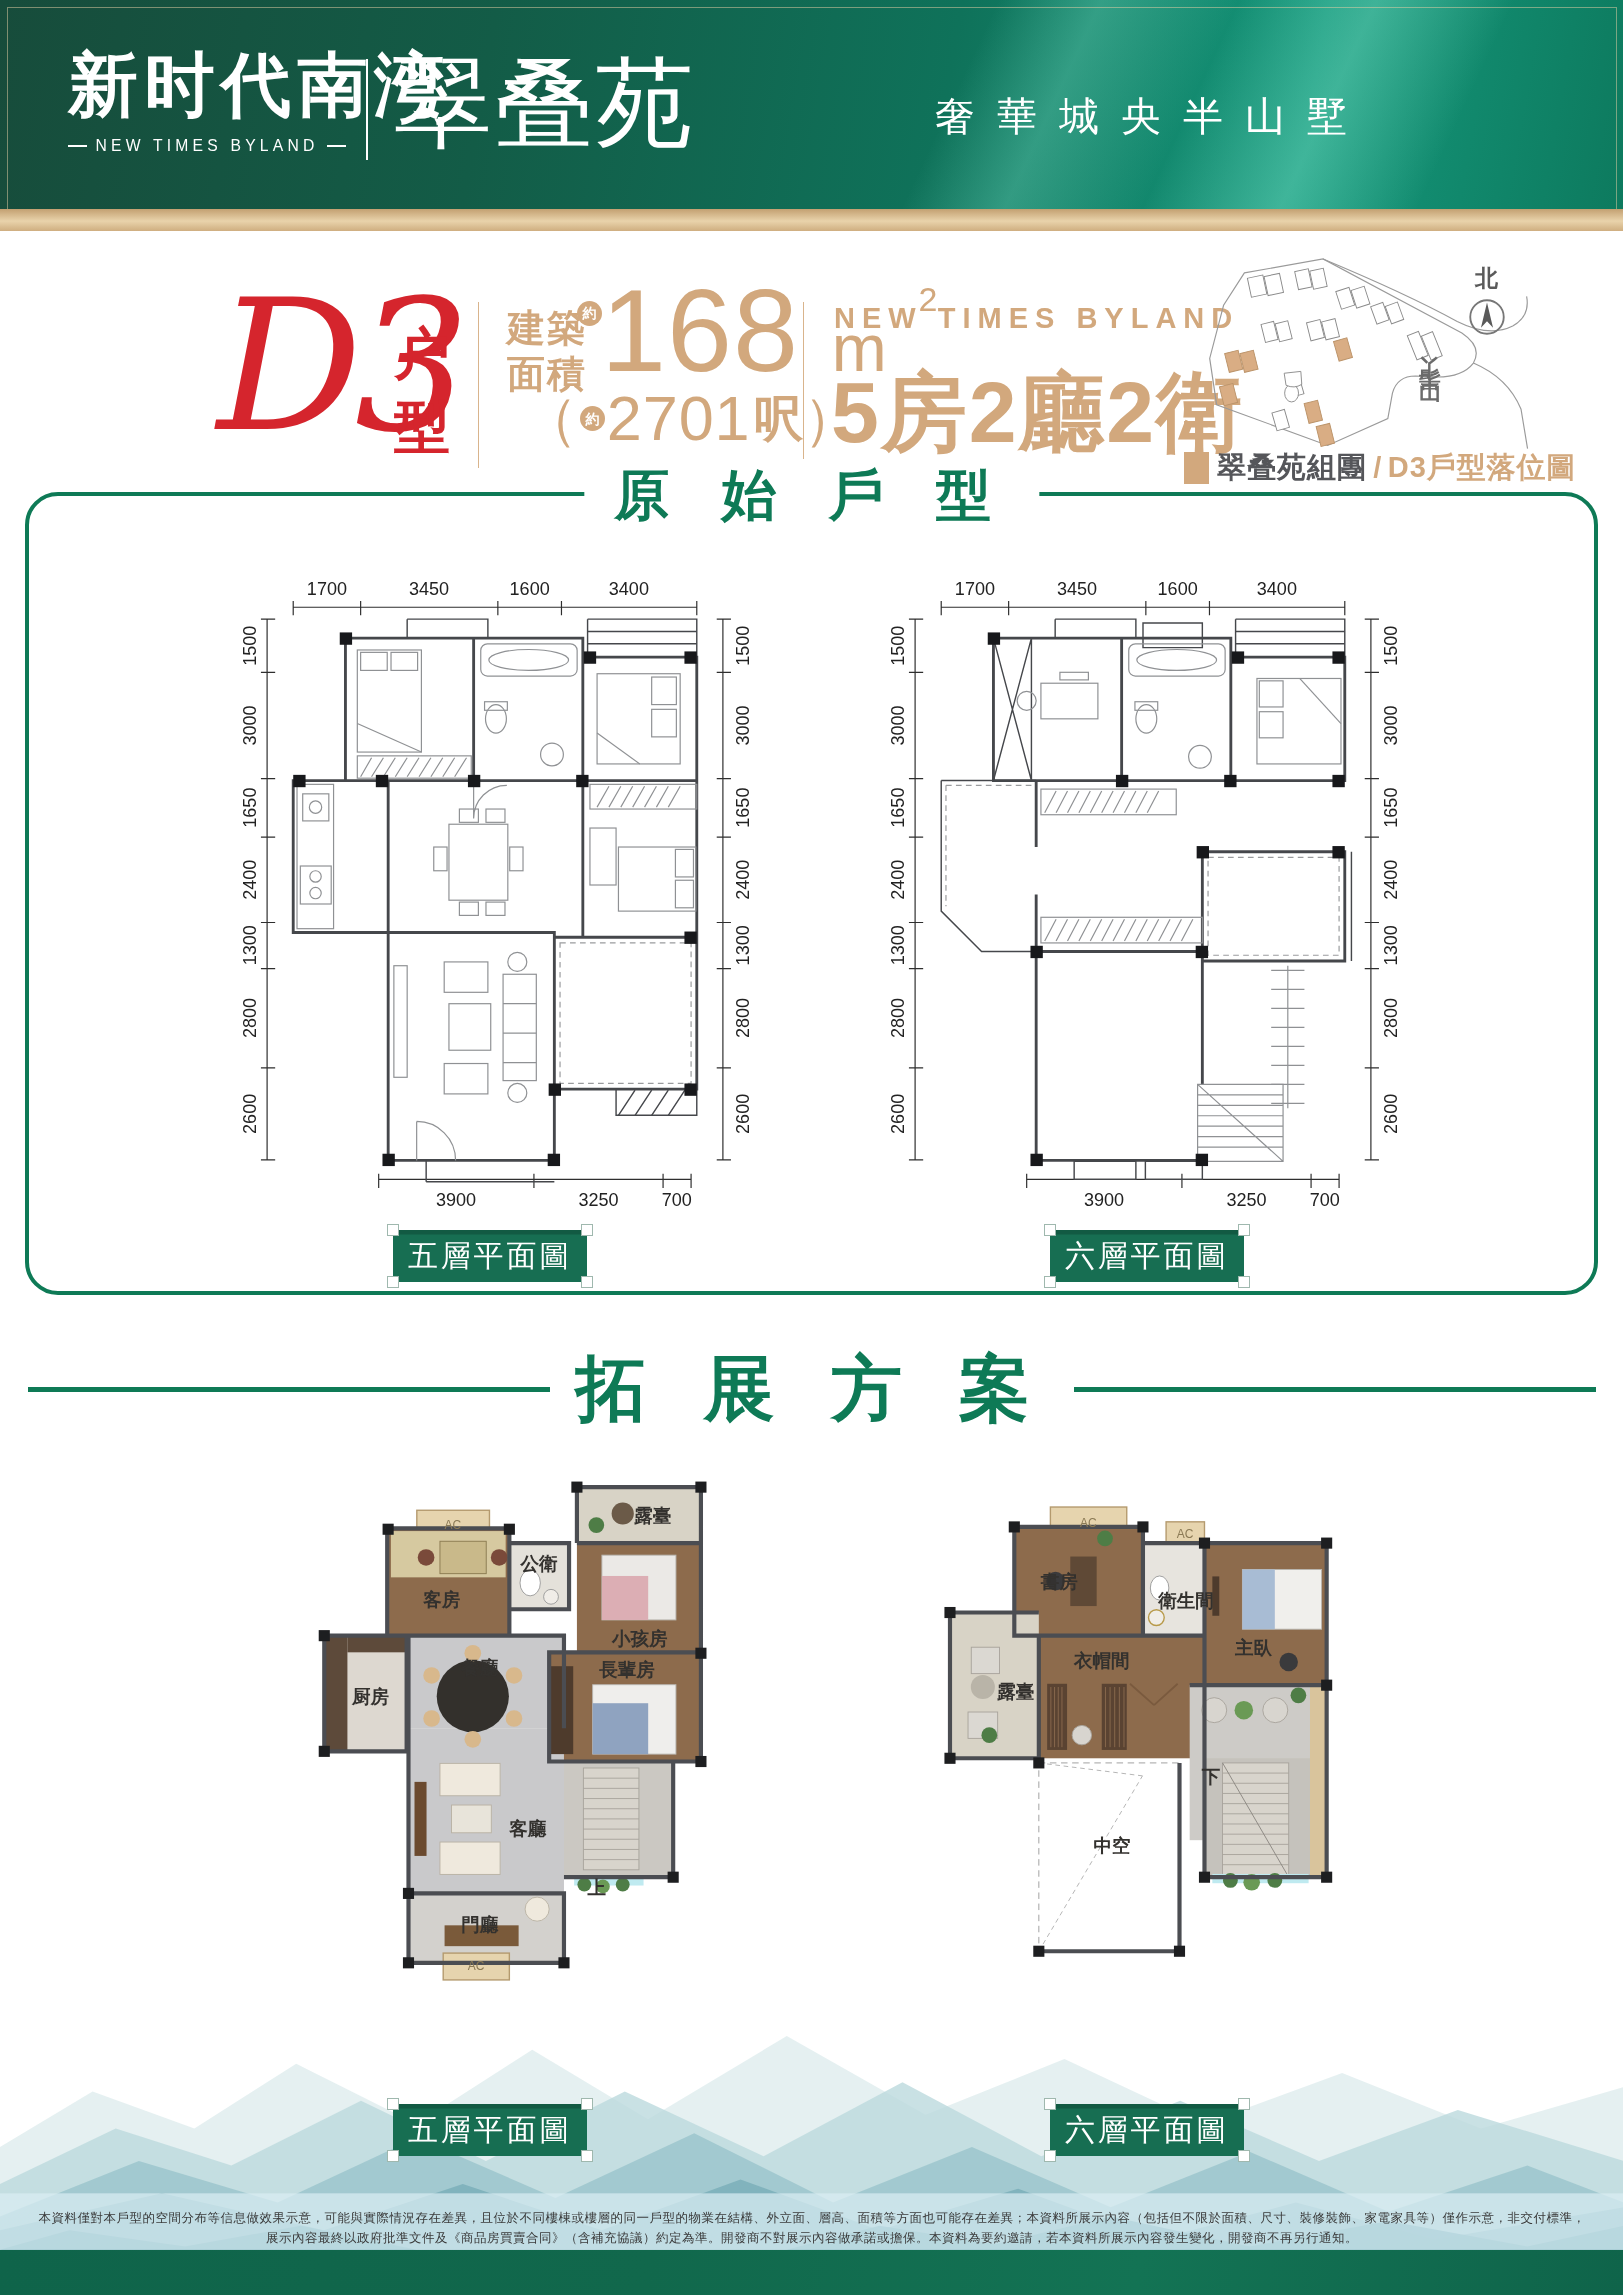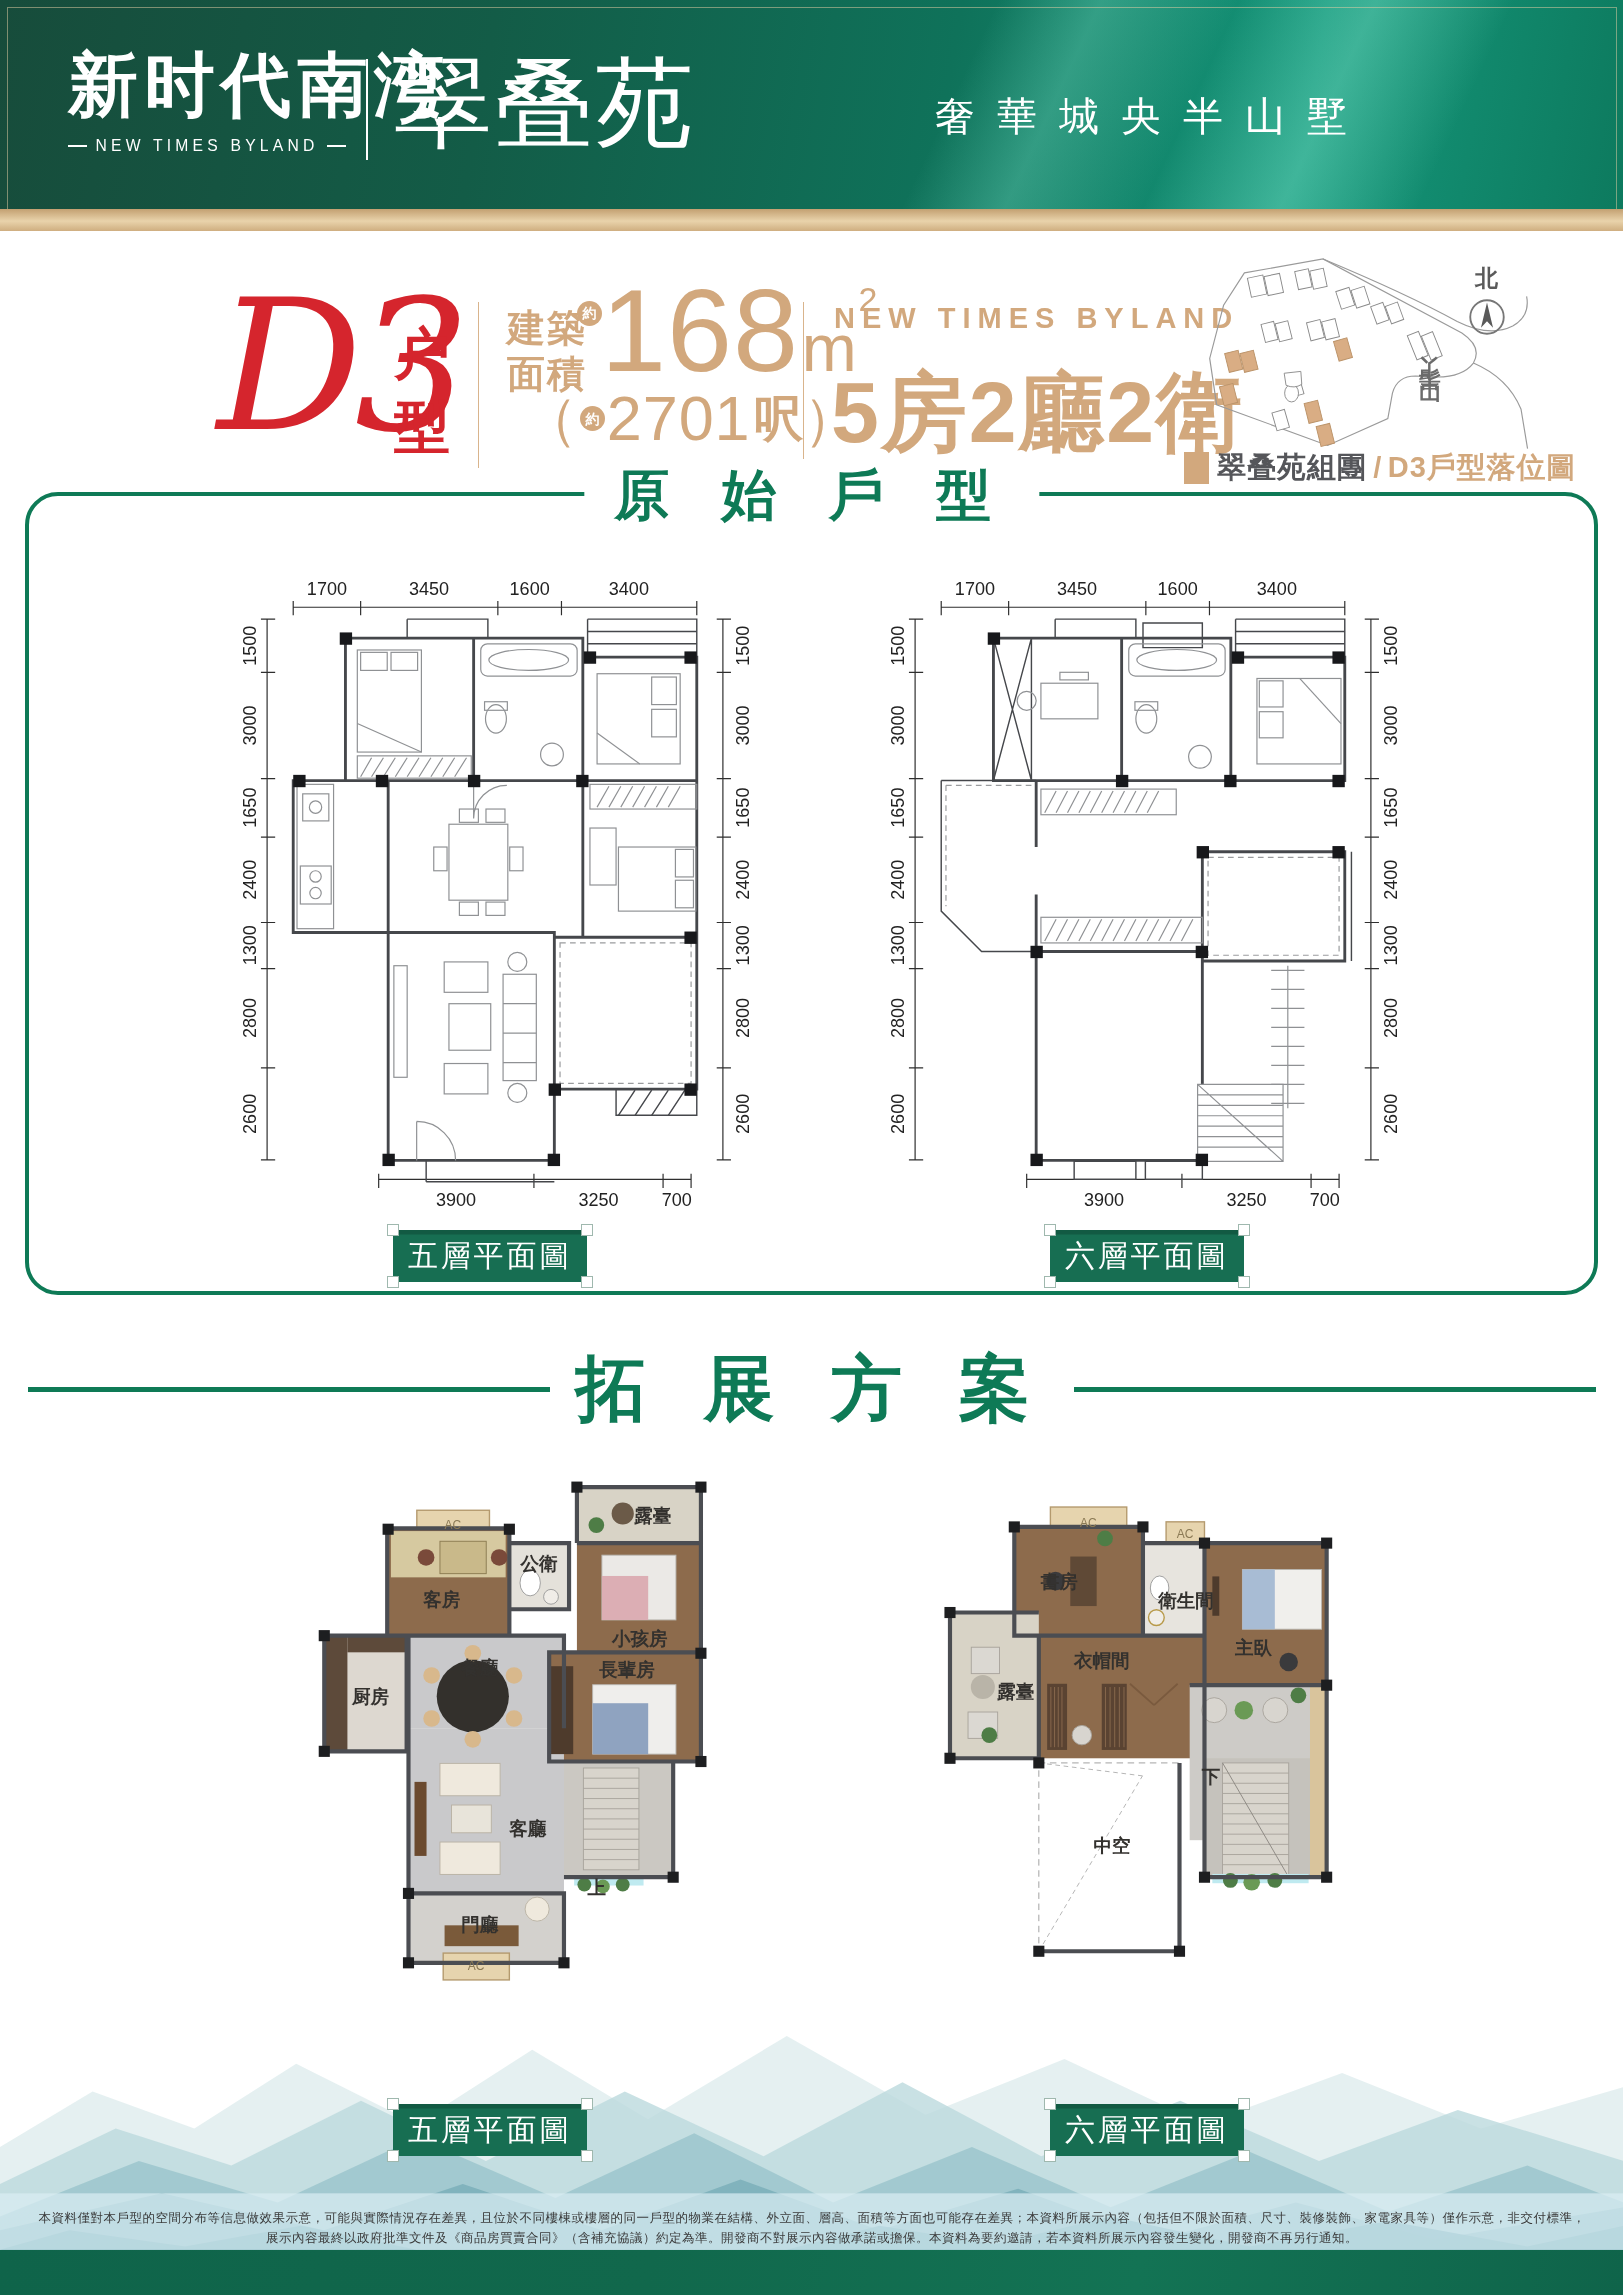--- a/index.html
+++ b/index.html
@@ -28,21 +28,21 @@
   .red{color:#d5252d;}
   .tan{color:#d2a87d;}
   .unit-code{position:absolute;left:217px;top:276px;font-family:"DejaVu Serif","Liberation Serif",serif;
     font-style:italic;font-size:181px;line-height:1;letter-spacing:-7.4px;}
   .unit-suffix{position:absolute;left:392px;top:318px;width:60px;font-size:56px;line-height:1.3;font-weight:bold;text-align:center;}
   .vdiv{position:absolute;width:1.4px;background:#d9b48c;}
   .area-label{position:absolute;left:507px;top:305px;font-size:38px;font-weight:bold;line-height:1.22;letter-spacing:1.9px;}
   .approx-badge{display:inline-flex;align-items:center;justify-content:center;width:25px;height:25px;border-radius:50%;
     background:#d2a87d;color:#fff;font-size:14px;font-weight:bold;}
   .badge1{position:absolute;left:577px;top:301px;}
-  .area-big{position:absolute;left:601px;top:272px;display:flex;align-items:baseline;line-height:1;}
+  .area-big{position:absolute;left:601px;top:272px;display:flex;align-items:baseline;line-height:1;gap:30px;}
   .area-big .num{font-size:117px;font-weight:400;letter-spacing:0.9px;}
   .area-big .unit{font-size:66px;margin-left:2.8px;}
   .area-big .sup{font-size:34px;position:relative;top:-60px;margin-left:1.9px;}
   .area-alt{position:absolute;left:522px;top:387px;display:flex;align-items:center;line-height:1;}
   .area-alt .paren{font-size:56px;font-weight:300;}
   .area-alt .num{font-size:63px;letter-spacing:0.9px;}
   .area-alt .unit{font-size:50px;margin-left:2.8px;font-weight:bold;}
   .area-alt .approx-badge{margin:0 1.9px;}
   .ntb{position:absolute;left:834px;top:302px;font-size:29px;letter-spacing:7px;font-weight:600;white-space:nowrap;}
   .rooms-big{position:absolute;left:831px;top:355px;font-size:86px;font-weight:600;letter-spacing:1.9px;white-space:nowrap;}

